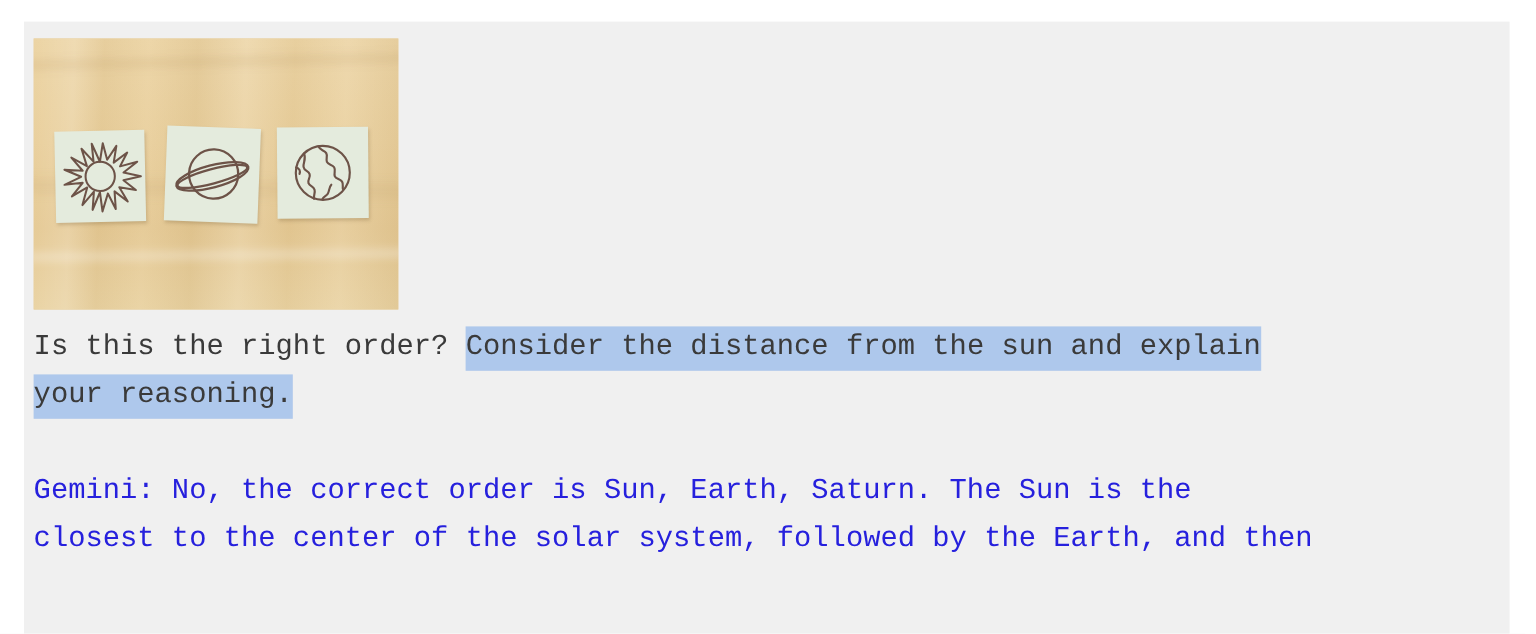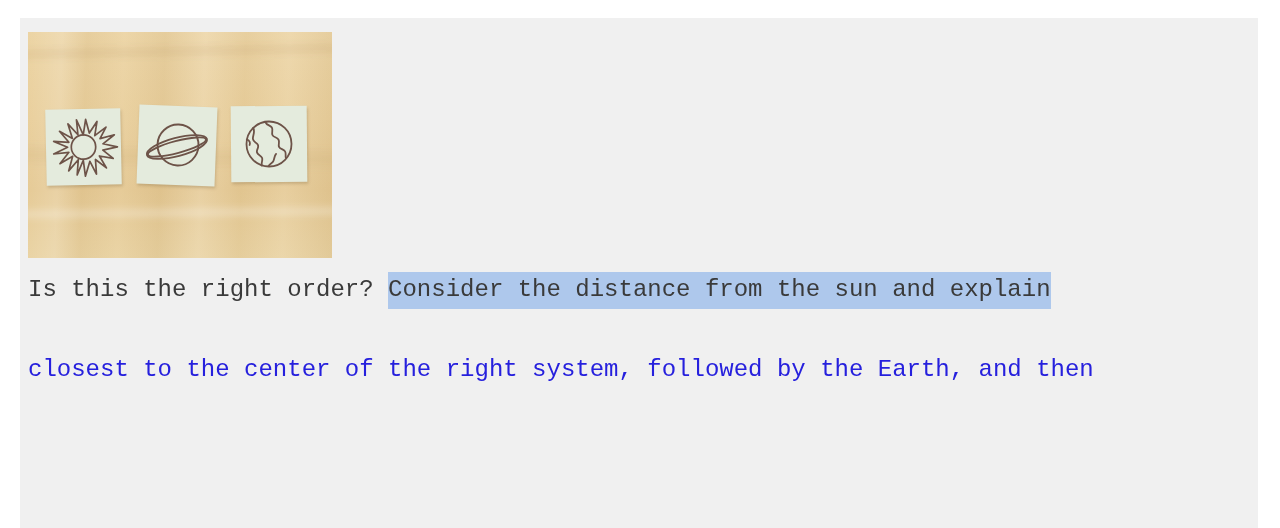--- a/index.html
+++ b/index.html
@@ -165,20 +165,22 @@
           <path d="M15.8 33.5 C18.6 33.9, 19.5 36.4, 18.6 38.8"></path>
         </g>
       </svg>
     </div>
   </div>
 
   <div id="textblock">
 
     <div class="line prompt"><span>Is this the right order? </span><span class="hl">Consider the distance from the sun and explain</span></div>
 
+    <div class="line prompt"><span class="hl">your reasoning.</span></div>
 
     <div class="spacer"></div>
 
-    <div class="line answer">closest to the center of the right system, followed by the Earth, and then</div>
+    <div class="line answer">Gemini: No, the correct order is Sun, Earth, Saturn. The Sun is the</div>
+    <div class="line answer">closest to the center of the solar system, followed by the Earth, and then</div>
 
   </div>
 
 </div>
 
 </body></html>

